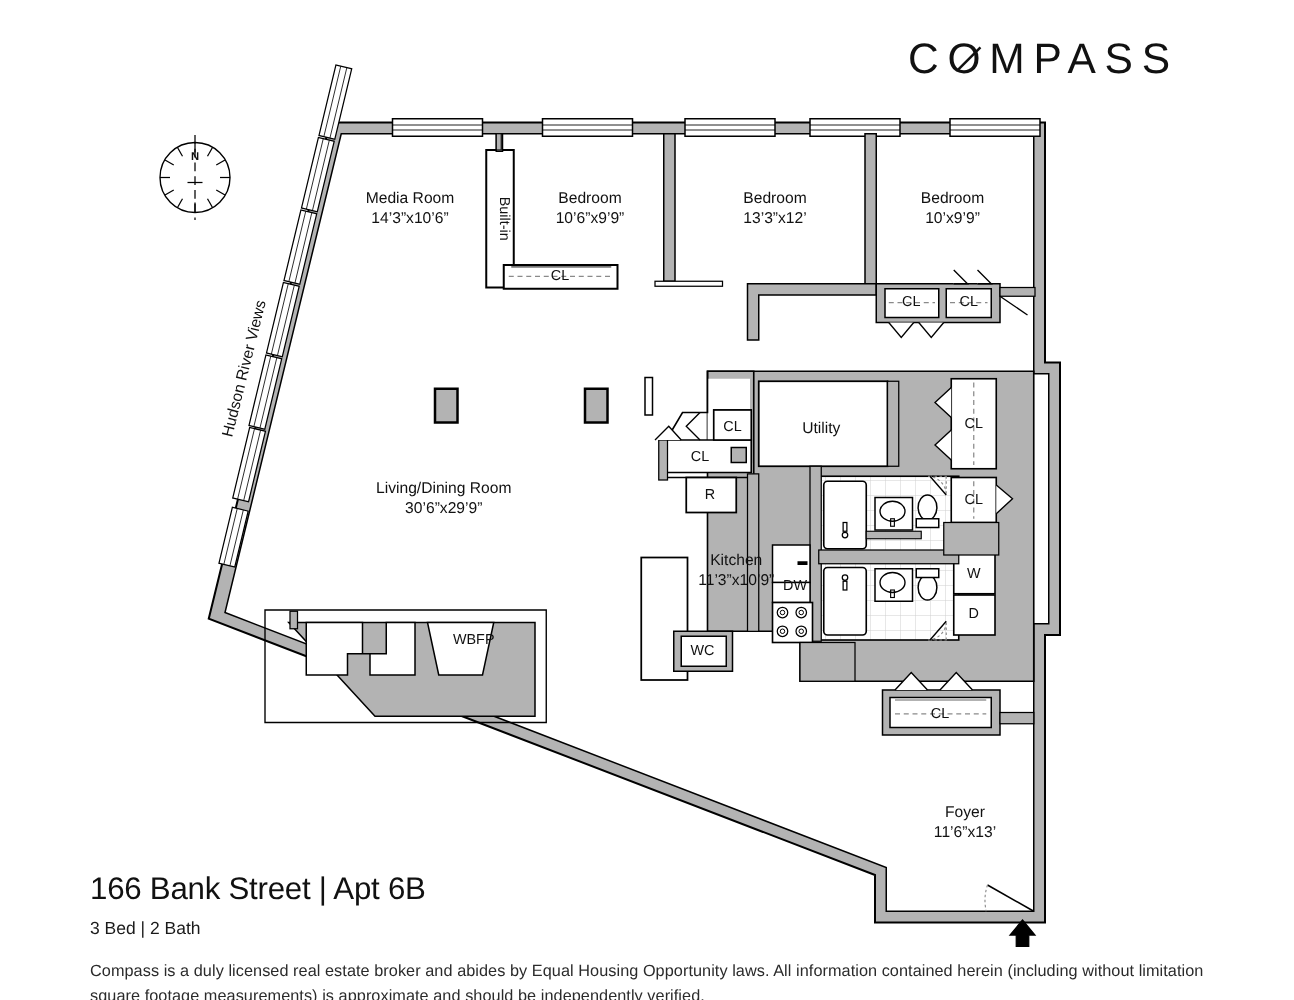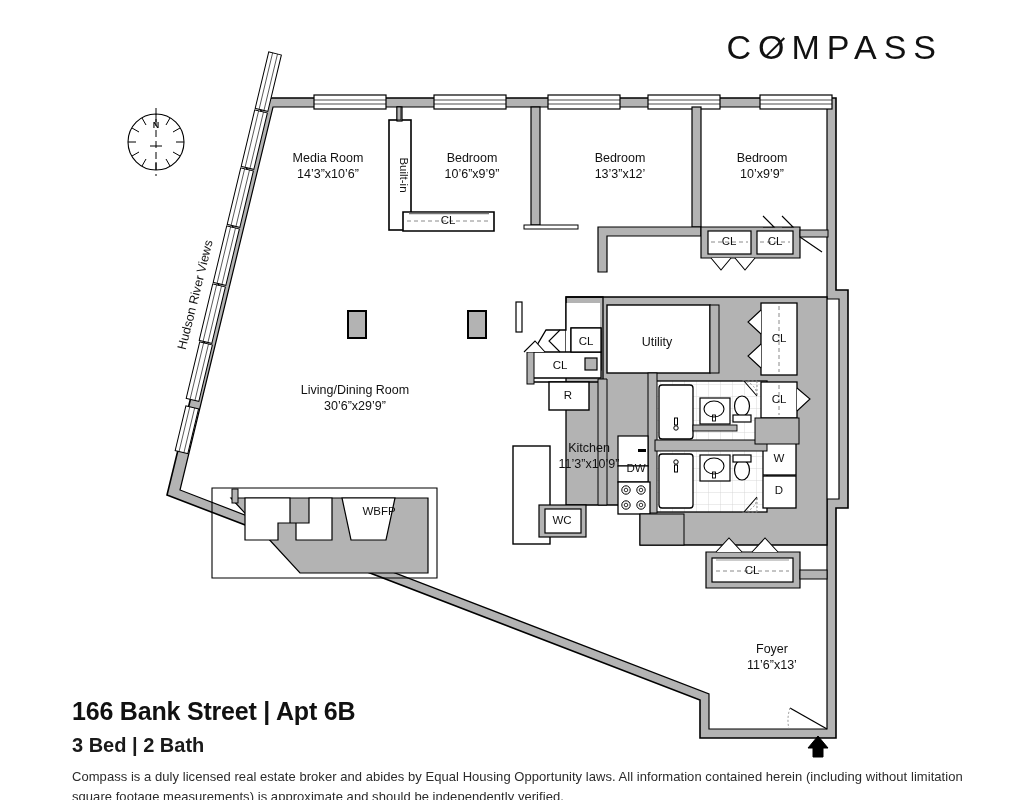--- a/index.html
+++ b/index.html
@@ -55,28 +55,28 @@
   }
 
   
   .title-block {
     position: absolute;
     left: 72px;
     top: 697px;
   }
   .title-main {
     font-size: 25px;
-    font-weight: bold;
+    font-weight: normal;
     letter-spacing: -0.2px;
     color: #111;
     line-height: 1.15;
   }
   .title-sub {
-    font-size: 20px;
-    font-weight: bold;
+    font-size: 14px;
+    font-weight: normal;
     color: #1a1a1a;
     margin-top: 8px;
   }
   .disclaimer {
     position: absolute;
     left: 72px;
     top: 767px;
     width: 900px;
     font-size: 13px;
     line-height: 1.55;

